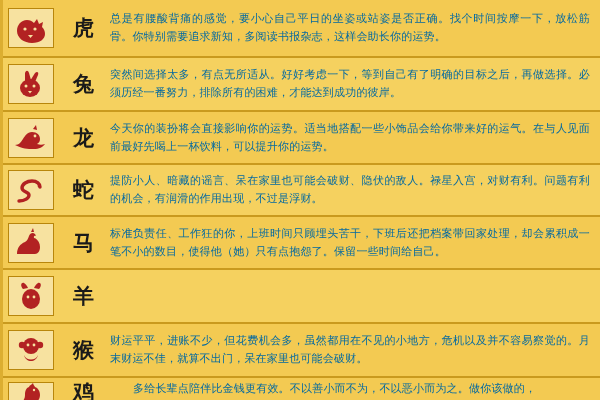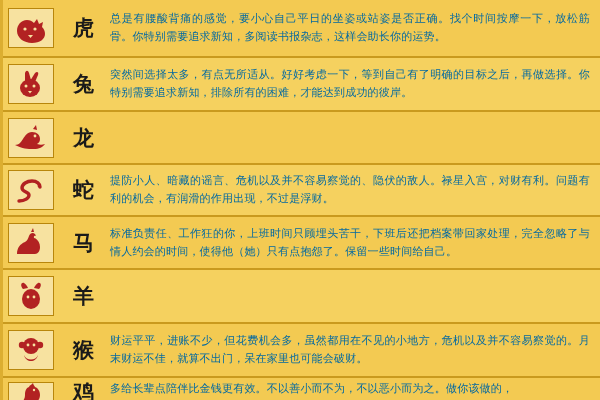--- a/index.html
+++ b/index.html
@@ -140,77 +140,80 @@
               <circle cx="23" cy="19" r="1.5" fill="#f7e2a0"></circle>
               <path d="M17 24h4l-2 2.5z" fill="#f7e2a0"></path>
             </g>
           </svg>
         </div>
       </div>
       <div class="name-cell">
         <span class="zodiac-name">兔</span>
       </div>
       <div class="text-cell">
-        <span class="body-text">突然间选择太多，有点无所适从。好好考虑一下，等到自己有了明确的目标之后，再做选择。你特别需要追求新知，排除所有的困难，才能达到成功的彼岸。</span>
+        <span class="body-text">突然间选择太多，有点无所适从。好好考虑一下，等到自己有了明确的目标之后，再做选择。必须历经一番努力，排除所有的困难，才能达到成功的彼岸。</span>
       </div>
     </div>
 
     <div class="row" style="height:53px;">
       <div class="seal-cell">
         <div class="seal">
           <svg width="40" height="34" viewBox="0 0 40 34" aria-hidden="true">
             <g fill="#b22222">
               <path d="M4 24c4 0 6-3 8-6s4-7 9-7c5 0 8 3 8 7 0 2-1 4-3 5 3 1 5 1 8 0-2 3-6 5-11 5-7 0-11 0-19-4z"></path>
               <path d="M22 8l3-4 1 5z"></path>
               <circle cx="24" cy="15" r="1.4" fill="#f7e2a0"></circle>
             </g>
           </svg>
         </div>
       </div>
       <div class="name-cell">
         <span class="zodiac-name">龙</span>
       </div>
+      <div class="text-cell">
+        <span class="body-text">今天你的装扮将会直接影响你的运势。适当地搭配一些小饰品会给你带来好的运气。在与人见面前最好先喝上一杯饮料，可以提升你的运势。</span>
+      </div>
     </div>
 
     <div class="row alt" style="height:52px;">
       <div class="seal-cell">
         <div class="seal">
           <svg width="40" height="34" viewBox="0 0 40 34" aria-hidden="true">
             <g fill="none" stroke="#b22222" stroke-width="3.4" stroke-linecap="round">
               <path d="M8 28c6 0 10-3 10-6s-7-3-7-7 5-7 10-7 8 3 8 6"></path>
             </g>
             <circle cx="28" cy="13" r="1.4" fill="#b22222"></circle>
           </svg>
         </div>
       </div>
       <div class="name-cell">
         <span class="zodiac-name">蛇</span>
       </div>
       <div class="text-cell">
-        <span class="body-text">提防小人、暗藏的谣言、危机以及并不容易察觉的、隐伏的敌人。禄星入宫，对财有利。问题有利的机会，有润滑的作用出现，不过是浮财。</span>
+        <span class="body-text">提防小人、暗藏的谣言、呆在家里也可能会破财、隐伏的敌人。禄星入宫，对财有利。问题有利的机会，有润滑的作用出现，不过是浮财。</span>
       </div>
     </div>
 
     <div class="row" style="height:53px;">
       <div class="seal-cell">
         <div class="seal">
           <svg width="40" height="34" viewBox="0 0 40 34" aria-hidden="true">
             <g fill="#b22222">
               <path d="M6 28c0-6 3-10 8-12 2-1 3-3 4-6 1-3 4-4 6-2 1 1 1 3 0 4 3 2 5 5 5 9 0 4-2 7-5 7H6z"></path>
               <path d="M20 6l2-4 1 4z"></path>
               <circle cx="24" cy="11" r="1.2" fill="#f7e2a0"></circle>
             </g>
           </svg>
         </div>
       </div>
       <div class="name-cell">
         <span class="zodiac-name">马</span>
       </div>
       <div class="text-cell">
-        <span class="body-text">标准负责任、工作狂的你，上班时间只顾埋头苦干，下班后还把档案带回家处理，完全忽略了与情人约会的时间，使得他（她）只有点抱怨了。保留一些时间给自己。</span>
+        <span class="body-text">标准负责任、工作狂的你，上班时间只顾埋头苦干，下班后还把档案带回家处理，却会累积成一笔不小的数目，使得他（她）只有点抱怨了。保留一些时间给自己。</span>
       </div>
     </div>
 
     <div class="row alt" style="height:54px;">
       <div class="seal-cell">
         <div class="seal">
           <svg width="40" height="34" viewBox="0 0 40 34" aria-hidden="true">
             <g fill="#b22222">
               <ellipse cx="20" cy="20" rx="9" ry="10"></ellipse>
               <path d="M12 10c-3-3-2-7 1-6 2 1 3 3 4 5z"></path>
@@ -257,19 +260,19 @@
               <path d="M18 4c1-3 5-3 6 0 3 1 5 4 5 8 0 5-4 9-10 9H8c4-2 6-5 6-9 0-4 1-7 4-8z"></path>
               <path d="M20 2l2-2 1 3z"></path>
               <circle cx="23" cy="7" r="1.2" fill="#f7e2a0"></circle>
             </g>
           </svg>
         </div>
       </div>
       <div class="name-cell" style="align-items:flex-start;">
         <span class="zodiac-name">鸡</span>
       </div>
-      <div class="text-cell" style="align-items:flex-start; padding-top:2px;">
+      <div class="text-cell" style="align-items:flex-start; padding-top:2px;margin-left:23px;">
         <span class="body-text">多给长辈点陪伴比金钱更有效。不以善小而不为，不以恶小而为之。做你该做的，</span>
       </div>
     </div>
 
   </div>
 </div>
 
 </body></html>

